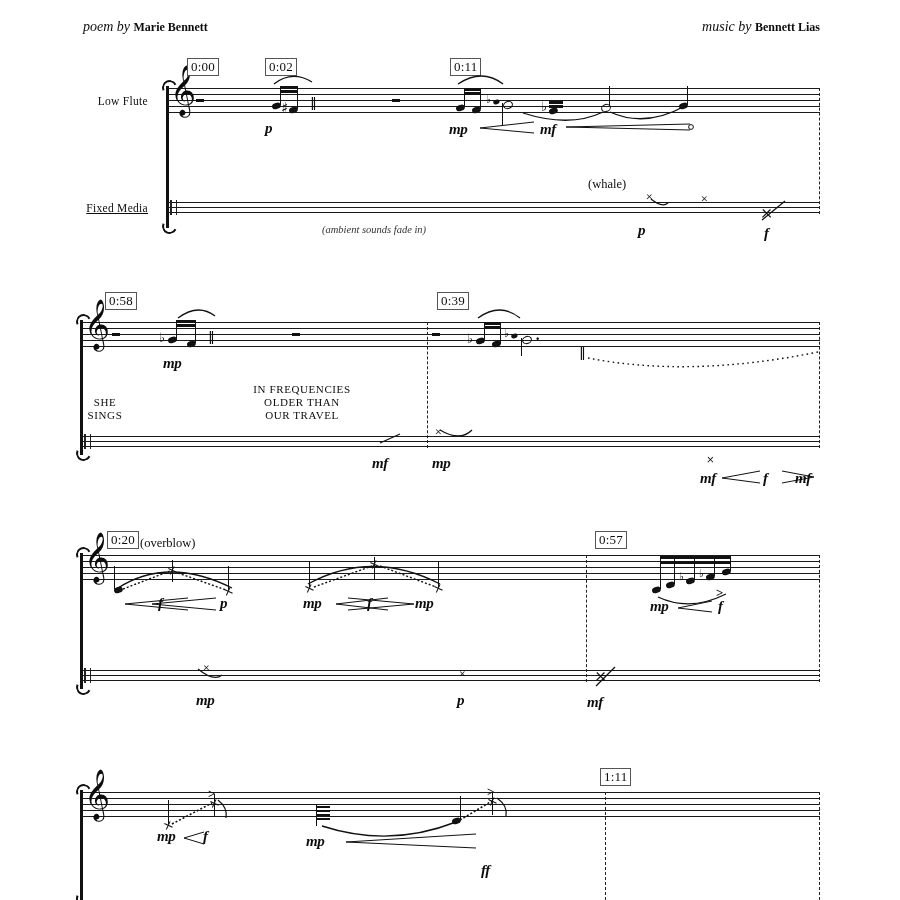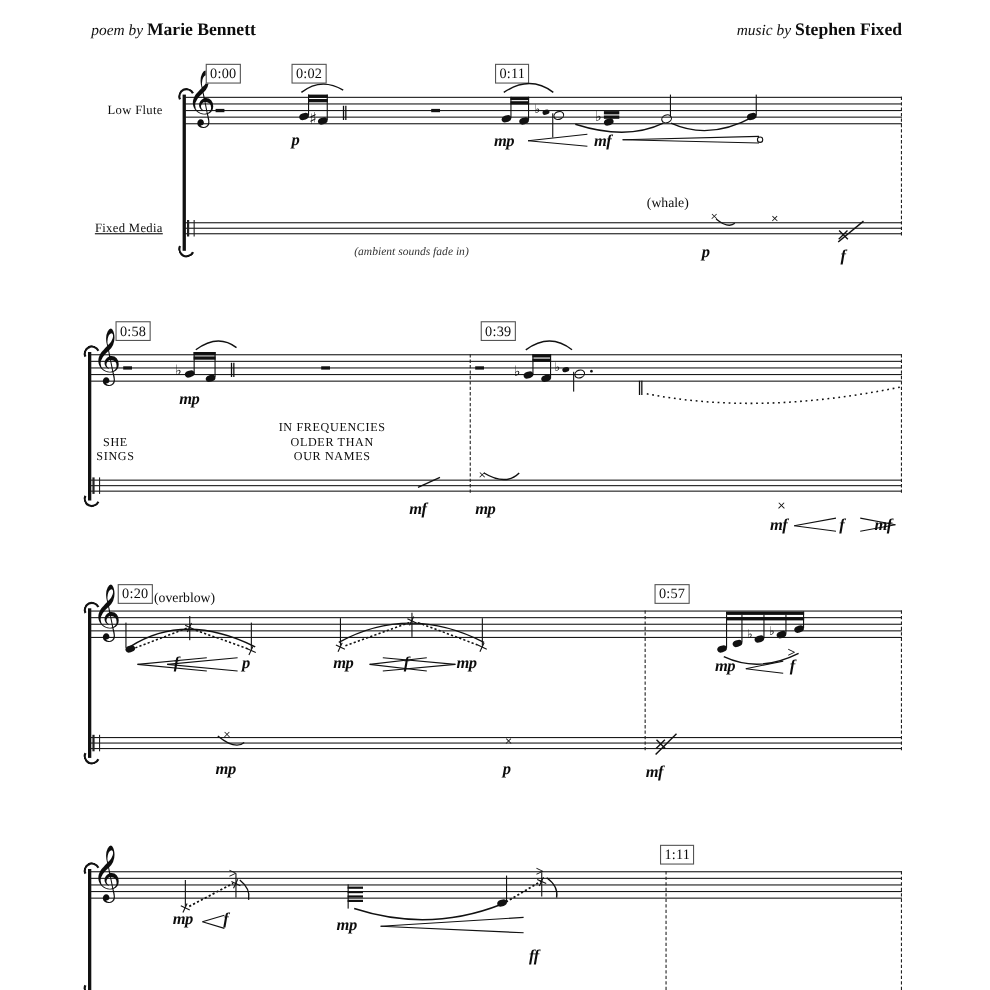--- a/index.html
+++ b/index.html
@@ -8,21 +8,21 @@
     background:#ffffff;
     font-family:"Liberation Serif", serif;
     color:#0d0d0d;
     position:relative;
     overflow:hidden;
   }
   .page{position:absolute;left:0;top:0;width:900px;height:900px;}
 
   
   .hdr{position:absolute;font-size:14px;font-style:italic;white-space:nowrap;}
-  .hdr b{font-style:normal;font-weight:bold;font-size:16px;}
+  .hdr b{font-style:normal;font-weight:bold;font-size:12px;}
   #hdr-left{left:83px;top:19px;}
   #hdr-right{right:80px;top:19px;}
 
   
   .system{position:absolute;left:0;width:900px;}
 
   
   .staff{position:absolute;}
   .staff .ln{position:absolute;left:0;right:0;height:1px;background:#1a1a1a;}
   .staff5{height:25px;}
@@ -91,21 +91,21 @@
   
   .accent{position:absolute;font-size:13px;font-weight:bold;}
 </style>
 </head>
 <body>
 
 <div class="page">
 
   <div class="hdr" id="hdr-left"><span>poem by </span><b>Marie Bennett</b></div>
 
-  <div class="hdr" id="hdr-right"><span>music by </span><b>Stephen Fixed</b></div>
+  <div class="hdr" id="hdr-right"><span>music by </span><b>Bennett Lias</b></div>
 
   <div class="system" id="sys1" style="top:0;height:250px;">
 
     <div class="brace" style="left:158px;top:86px;height:142px;">
       <div class="bar"></div>
         <div class="hook t"></div>
         <div class="hook b"></div>
     </div>
 
     <div class="instname" style="left:58px;top:95px;width:90px;">Low Flute</div>
@@ -264,21 +264,21 @@
       <path d="M782 483 L814 477" stroke="#111" stroke-width="1"></path>
     </svg>
 
     <div class="lyric" style="left:60px;top:396px;width:90px;">
       <div>SHE</div>
       <div>SINGS</div>
     </div>
     <div class="lyric" style="left:222px;top:383px;width:160px;">
       <div>IN FREQUENCIES</div>
       <div>OLDER THAN</div>
-      <div>OUR NAMES</div>
+      <div>OUR TRAVEL</div>
     </div>
 
     <div class="nh x" style="left:434px;top:428px;transform:scale(.7);"></div>
     <div class="nh x" style="left:706px;top:456px;transform:scale(.8);"></div>
 
     <div class="dyn" style="left:372px;top:455px;">mf</div>
     <div class="dyn" style="left:432px;top:455px;">mp</div>
     <div class="dyn" style="left:700px;top:470px;">mf</div>
     <div class="dyn" style="left:763px;top:470px;">f</div>
     <div class="dyn" style="left:795px;top:470px;">mf</div>

